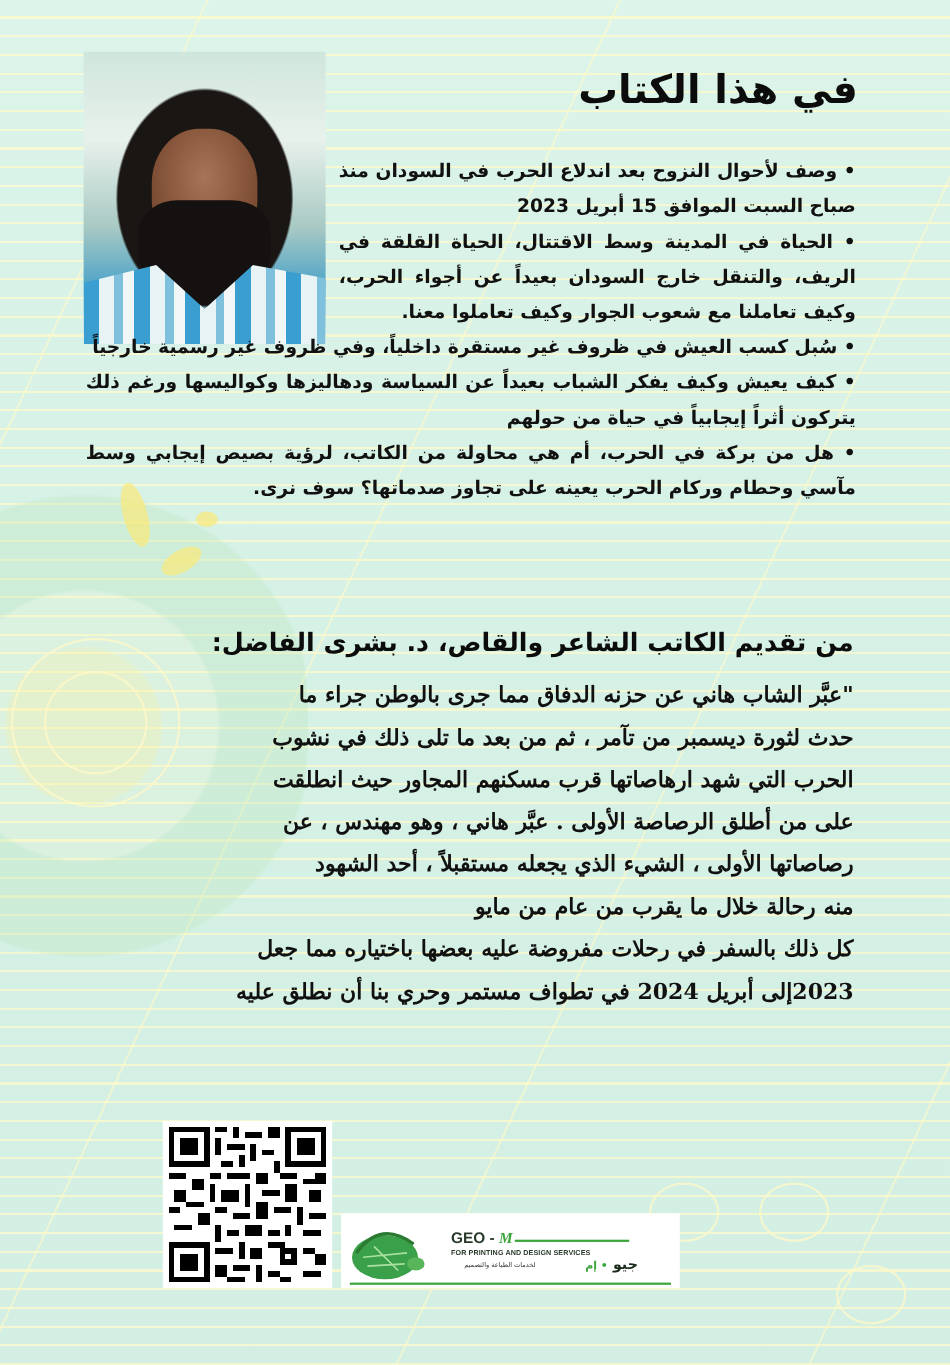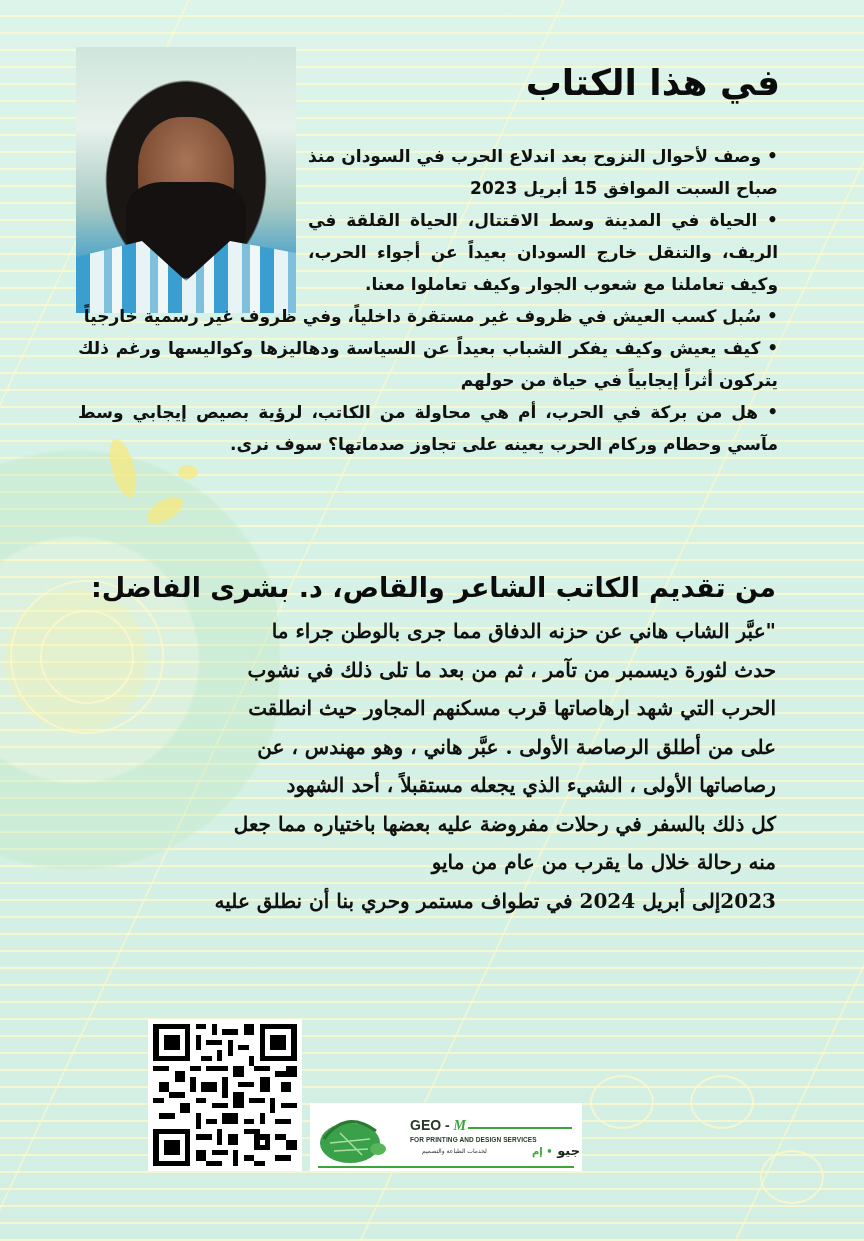--- a/index.html
+++ b/index.html
@@ -58,35 +58,35 @@
     }
     .h-main {
       position: absolute; right: 84px; top: 62px; direction: rtl;
       font-size: 36px; font-weight: 900; margin: 0; color: #0c0c0c;
     }
     .bullets { right: 86px; top: 140px; width: 700px; font-size: 17px; line-height: 32px; font-weight: 600; }
     .bullets p { margin: 0; }
     .bullets .b1, .bullets .b2 { width: 470px; margin-right: 0; }
     .h-sub {
       position: absolute; right: 88px; top: 572px; direction: rtl;
-      font-size: 27px; font-weight: 900; margin: 0; color: #0c0c0c;
+      font-size: 23px; font-weight: 900; margin: 0; color: #0c0c0c;
     }
     .quote {
       right: 88px; top: 612px; width: 690px;
       font-family: "DejaVu Serif", serif;
       font-size: 20px; line-height: 38.5px; font-weight: 700;
     }
     .quote p { margin: 0; text-align: justify; text-align-last: right; }
     .qr {
       position: absolute; left: 148px; top: 1019px; width: 154px; height: 152px;
       background: #fff; padding: 0;
     }
     .qr svg { display: block; }
     .logo-box {
-      position: absolute; left: 310px; top: 1103px; width: 272px; height: 68px;
+      position: absolute; left: 310px; top: 1103px; width: 308px; height: 68px;
       background: #ffffff;
     }
     .logo-mark {
       position: absolute; left: 6px; top: 6px; width: 72px; height: 56px;
     }
     .logo-title { position: absolute; left: 100px; top: 14px; font-family: "Liberation Sans", sans-serif; font-weight: 900; font-size: 14px; color: #2a3a2a; }
     .logo-title .m { color: #3aa53a; font-style: italic; font-family: "Liberation Serif", serif; }
     .logo-line { position: absolute; left: 158px; top: 24px; width: 104px; height: 2px; background: #3aa53a; }
     .logo-sub { position: absolute; left: 100px; top: 33px; font-family: "Liberation Sans", sans-serif; font-size: 6.5px; font-weight: 700; color: #2a3a2a; letter-spacing: 0.1px; }
     .logo-ar-small { position: absolute; left: 112px; top: 44px; font-size: 6px; color: #333; direction: rtl; }
@@ -126,22 +126,22 @@
 </div>
 
 <h2 class="h-sub">من تقديم الكاتب الشاعر والقاص، د. بشرى الفاضل:</h2>
 
 <div class="content quote">
   <p>"عبَّر الشاب هاني عن حزنه الدفاق مما جرى بالوطن جراء ما</p>
   <p>حدث لثورة ديسمبر من تآمر ، ثم من بعد ما تلى ذلك في نشوب</p>
   <p>الحرب التي شهد ارهاصاتها قرب مسكنهم المجاور حيث انطلقت</p>
   <p>على من أطلق الرصاصة الأولى . عبَّر هاني ، وهو مهندس ، عن</p>
   <p>رصاصاتها الأولى ، الشيء الذي يجعله مستقبلاً ، أحد الشهود</p>
+  <p>منه رحالة خلال ما يقرب من عام من مايو</p>
   <p>كل ذلك بالسفر في رحلات مفروضة عليه بعضها باختياره مما جعل</p>
-  <p>منه رحالة خلال ما يقرب من عام من مايو</p>
   <p>2023إلى أبريل 2024 في تطواف مستمر وحري بنا أن نطلق عليه</p>
 </div>
 
 <div class="qr" aria-label="qr-code">
   <svg width="154" height="152" viewBox="0 0 29 29" preserveAspectRatio="none" shape-rendering="crispEdges">
     <rect width="29" height="29" fill="#fff"></rect>
     <g fill="#000">
       <rect x="1" y="1" width="7" height="7"></rect>
         <rect x="2" y="2" width="5" height="5" fill="#fff"></rect>
         <rect x="3" y="3" width="3" height="3"></rect>

